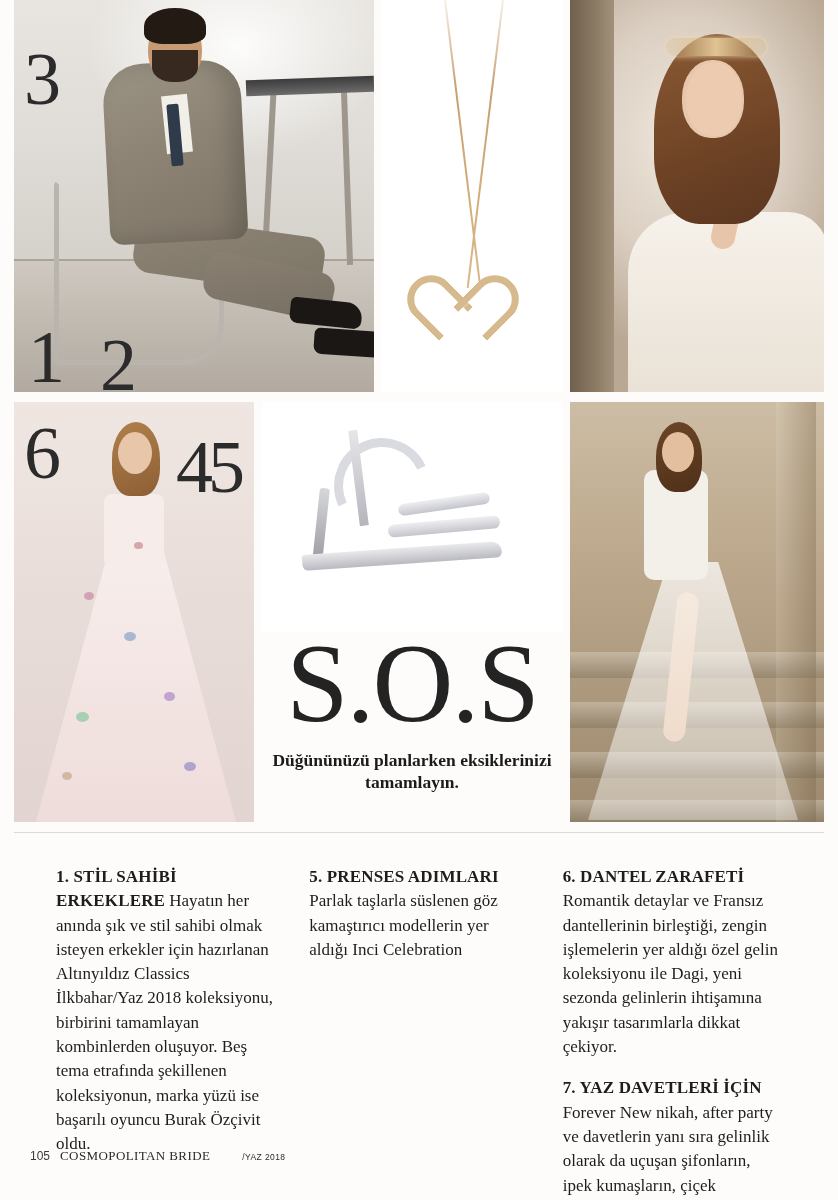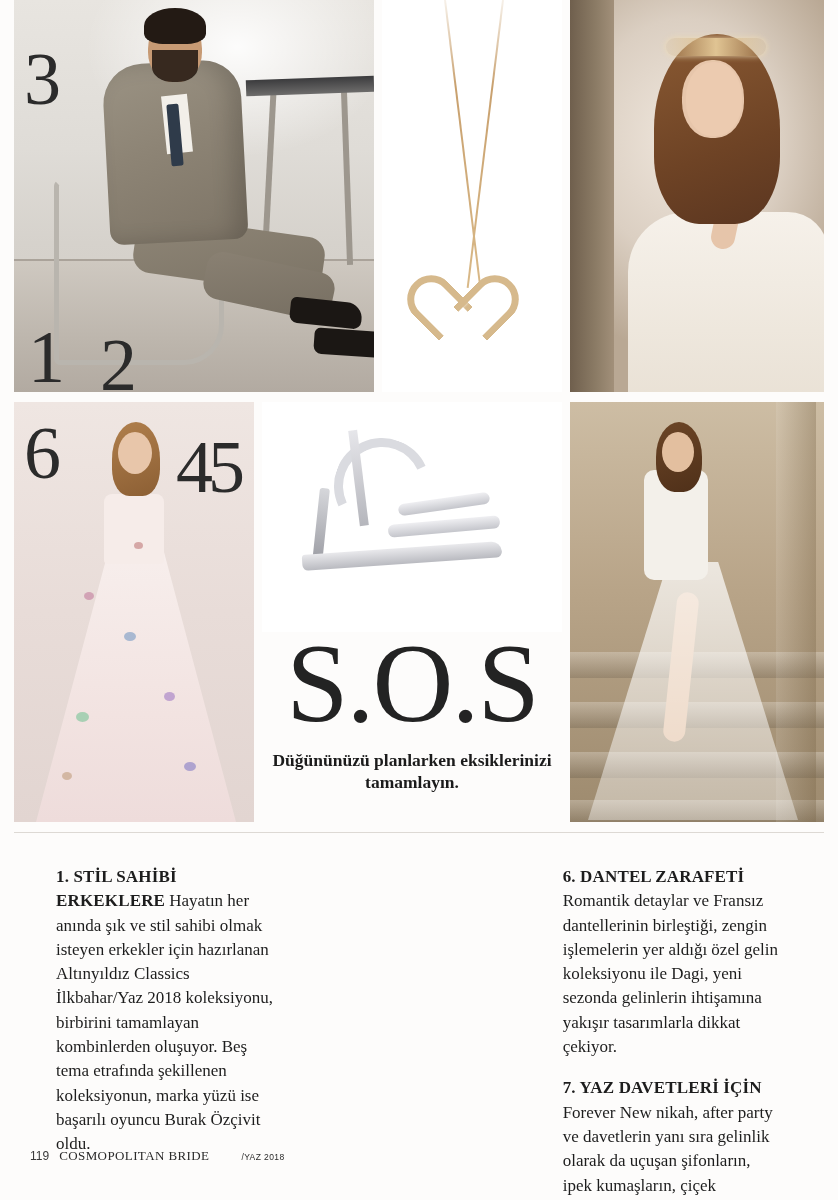--- a/index.html
+++ b/index.html
@@ -456,32 +456,35 @@
 
   <div id="columns">
 
     <div class="col">
       <p class="para">
         <span class="lead">1. STİL SAHİBİ ERKEKLERE</span><span> Hayatın her anında şık ve stil sahibi olmak isteyen erkekler için hazırlanan Altınyıldız Classics İlkbahar/Yaz 2018 koleksiyonu, birbirini tamamlayan kombinlerden oluşuyor. Beş tema etrafında şekillenen koleksiyonun, marka yüzü ise başarılı oyuncu Burak Özçivit oldu.</span>
       </p>
     </div>
 
     <div class="col">
+      <p class="para">
+        <span class="lead">5. PRENSES ADIMLARI</span><span> Parlak taşlarla süslenen göz kamaştırıcı modellerin yer aldığı Inci Celebration</span>
+      </p>
     </div>
 
     <div class="col">
       <p class="para">
         <span class="lead">6. DANTEL ZARAFETİ</span><span> Romantik detaylar ve Fransız dantellerinin birleştiği, zengin işlemelerin yer aldığı özel gelin koleksiyonu ile Dagi, yeni sezonda gelinlerin ihtişamına yakışır tasarımlarla dikkat çekiyor.</span>
       </p>
       <p class="para">
         <span class="lead">7. YAZ DAVETLERİ İÇİN</span><span> Forever New nikah, after party ve davetlerin yanı sıra gelinlik olarak da uçuşan şifonların, ipek kumaşların, çiçek desenlerinin</span>
       </p>
     </div>
 
   </div>
 
   <div id="footer">
-    <span id="folio">119</span>
+    <span id="folio">105</span>
     <span id="masthead">COSMOPOLITAN BRIDE</span>
     <span id="issue">/YAZ 2018</span>
   </div>
 
 </div>
 
 </body></html>

